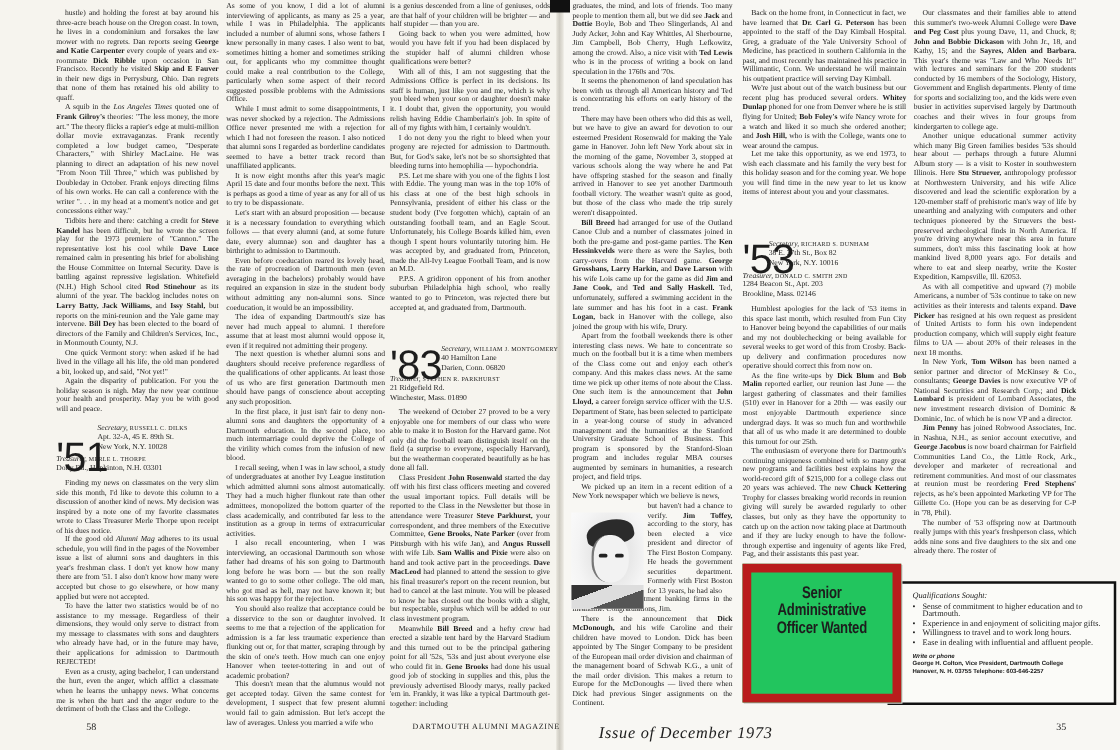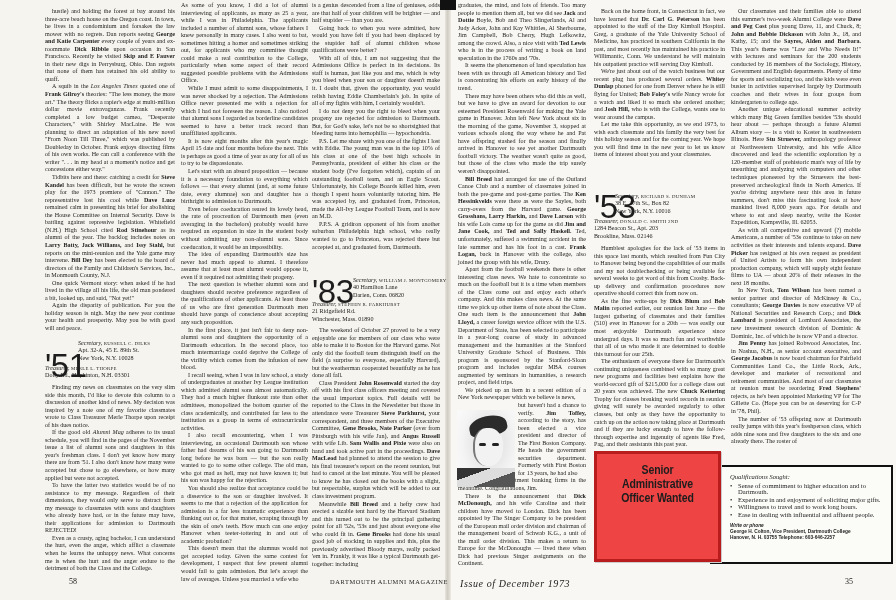--- a/index.html
+++ b/index.html
@@ -24,21 +24,21 @@
   .folio { position: absolute; font-size: 8px; }
   .running { position: absolute; font-size: 6.4px; letter-spacing: 0.6px; }
   .running i { font-style: italic; }
   .photo { position: absolute; left: 457px; top: 410px; width: 58px; height: 77px;
     background: radial-gradient(ellipse at 55% 42%, #fafafa 0%, #e8e8e8 35%, #f4f4f4 60%, #fdfdfd 100%); overflow: hidden; }
   .photo .hair { position: absolute; left: 12px; top: 6px; width: 38px; height: 20px; border-radius: 50% 50% 30% 30%; background: #2b2b2b; transform: rotate(-12deg); }
   .photo .face { position: absolute; left: 16px; top: 18px; width: 30px; height: 38px; border-radius: 45%; background: #f2f2f2; border-left: 2px solid #777; }
   .photo .eye1, .photo .eye2 { position: absolute; top: 33px; width: 7px; height: 3px; background: #222; border-radius: 2px; }
   .photo .eye1 { left: 22px; } .photo .eye2 { left: 35px; }
   .photo .collar { position: absolute; left: 0; top: 58px; width: 58px; height: 20px; background: linear-gradient(160deg, #333 0 30%, #ddd 30% 60%, #555 60%); }
-  .ad-left { position: absolute; left: 594px; top: 451px; width: 127px; height: 111px; background: #ef4444; border: 3px solid #b91c1c; box-shadow: 1px 1px 0 #ccc; text-align: center; }
+  .ad-left { position: absolute; left: 594px; top: 451px; width: 127px; height: 111px; background: #22c55e; border: 7px solid #b91c1c; box-shadow: 1px 1px 0 #ccc; text-align: center; }
   .ad-title { font-family: "Liberation Sans", sans-serif; font-weight: bold; font-size: 13.5px; line-height: 14px; transform: scaleX(0.78); margin-top: 9px; letter-spacing: -0.2px; }
   .ad-org { font-family: "Liberation Sans", sans-serif; font-weight: bold; font-size: 9.5px; line-height: 11px; letter-spacing: 0.8px; margin-top: 7px; text-align: left; padding-left: 12px; }
   .ad-right { position: absolute; left: 710px; top: 465px; width: 183px; height: 99px; background: #fbfbf8; border: 2px solid #111; border-left: 2px solid #111; padding: 6px 10px 0 18px; }
   .ad-q-title { font-style: italic; font-size: 6.6px; margin-bottom: 3px; }
   .ad-list { list-style: none; font-size: 6.6px; line-height: 6.4px; }
   .ad-list li { position: relative; padding-left: 8px; margin-bottom: 1px; }
   .ad-list li::before { content: "•"; position: absolute; left: 0; top: 0; }
   .ad-contact { font-family: "Liberation Sans", sans-serif; font-weight: bold; font-size: 4.8px; line-height: 6.2px; margin-top: 5px; }
   .ad-contact .l1 { font-style: italic; }
 </style>
@@ -149,21 +149,21 @@
     </div>
 </div>
 <div class="photo">
   <div class="hair"></div>
     <div class="face"></div>
     <div class="eye1"></div>
     <div class="eye2"></div>
     <div class="collar"></div>
 </div>
 
-<div class="running" style="left:460px; top:578px; font-size:10px;"><i>Issue of December 1973</i></div>
+<div class="running" style="left:479px; top:578px; font-size:13px;"><i>Issue of December 1973</i></div>
 
 <div class="col" style="left:594px; top:8px; width:131px;">
   <div>
       <p>Back on the home front, in Connecticut in fact, we have learned that <b>Dr. Carl G. Peterson</b> has been appointed to the staff of the Day Kimball Hospital. Greg, a graduate of the Yale University School of Medicine, has practiced in southern California in the past, and most recently has maintained his practice in Willimantic, Conn. We understand he will maintain his outpatient practice will serving Day Kimball.</p>
       <p>We're just about out of the watch business but our recent plug has produced several orders. <b>Whitey Dunlap</b> phoned for one from Denver where he is still flying for United; <b>Bob Foley's</b> wife Nancy wrote for a watch and liked it so much she ordered another; and <b>Josh Hill,</b> who is with the College, wants one to wear around the campus.</p>
       <p>Let me take this opportunity, as we end 1973, to wish each classmate and his family the very best for this holiday season and for the coming year. We hope you will find time in the new year to let us know items of interest about you and your classmates.</p>
     </div>
 </div>
 
 <div class="class-head">

